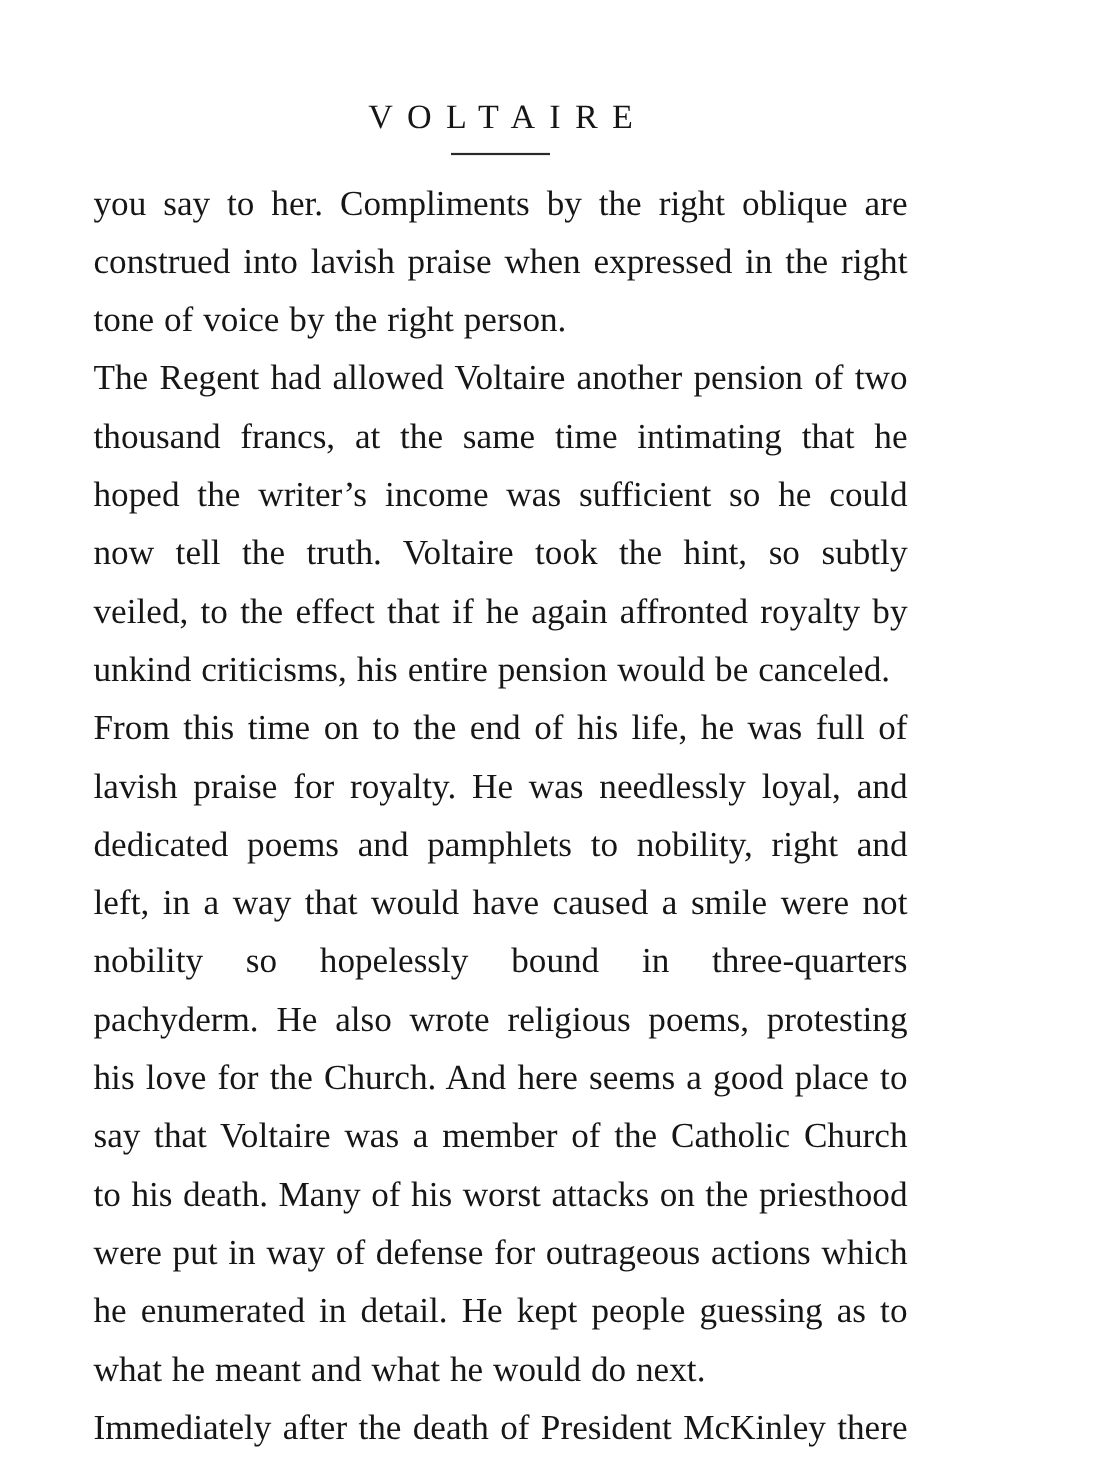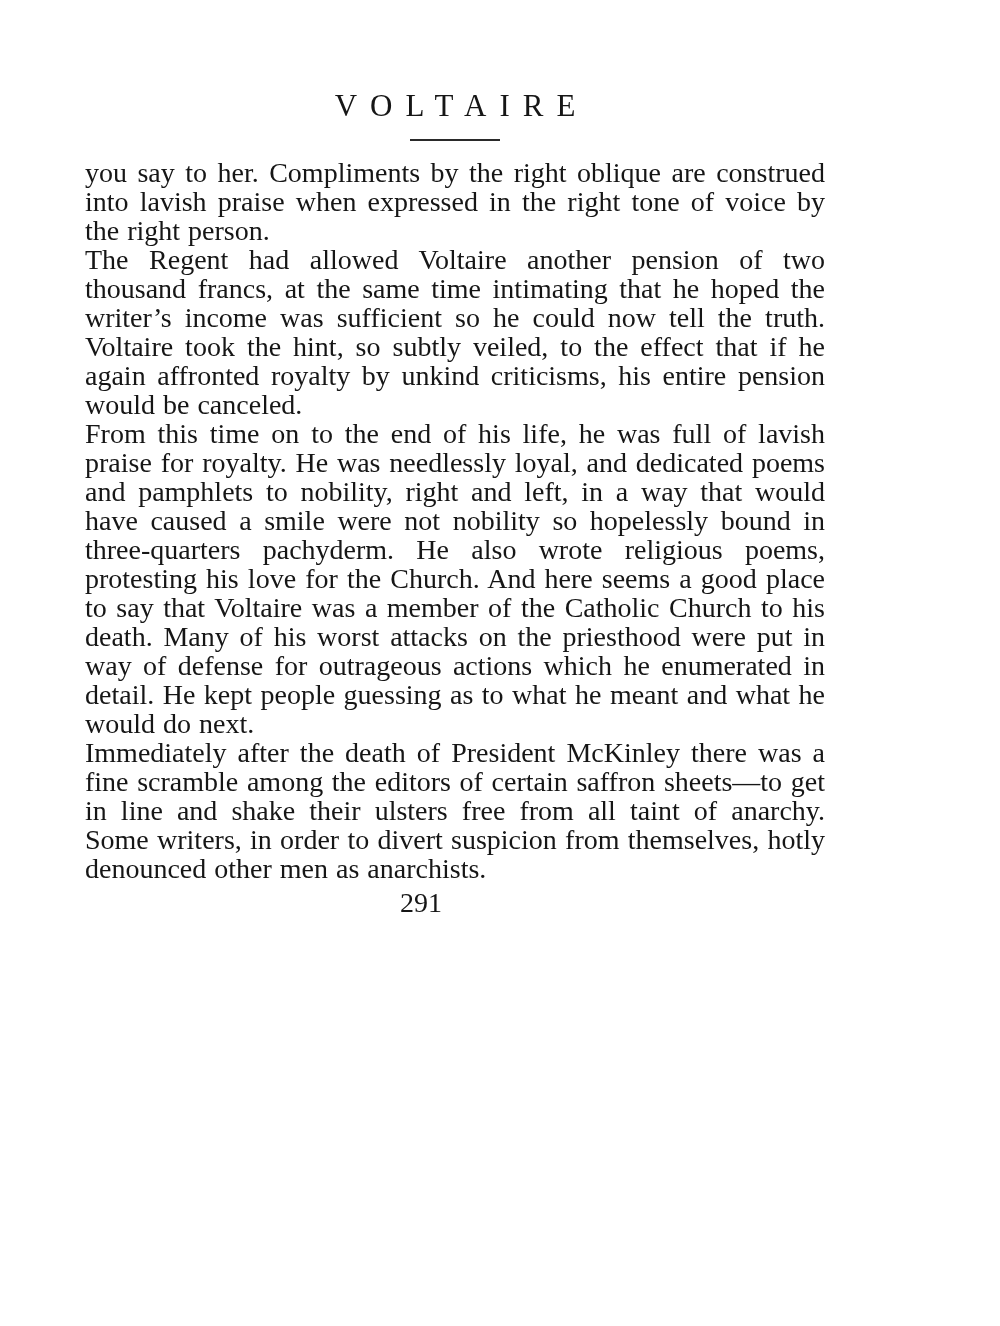--- a/index.html
+++ b/index.html
@@ -31,22 +31,22 @@
   .title-rule {
     width: 90px;
     height: 2px;
     background: #2a2a2a;
     margin: 15px auto 0 auto;
   }
   .body-text {
     margin-top: 17px;
   }
   .body-text p {
-    font-size: 28px;
-    line-height: 29px;
+    font-size: 32px;
+    line-height: 53px;
     text-align: justify;
     color: #161616;
     word-spacing: 1px;
   }
   .page-number {
     margin-top: 4px;
     padding-right: 68px;
     text-align: center;
     font-size: 28px;
     color: #161616;

